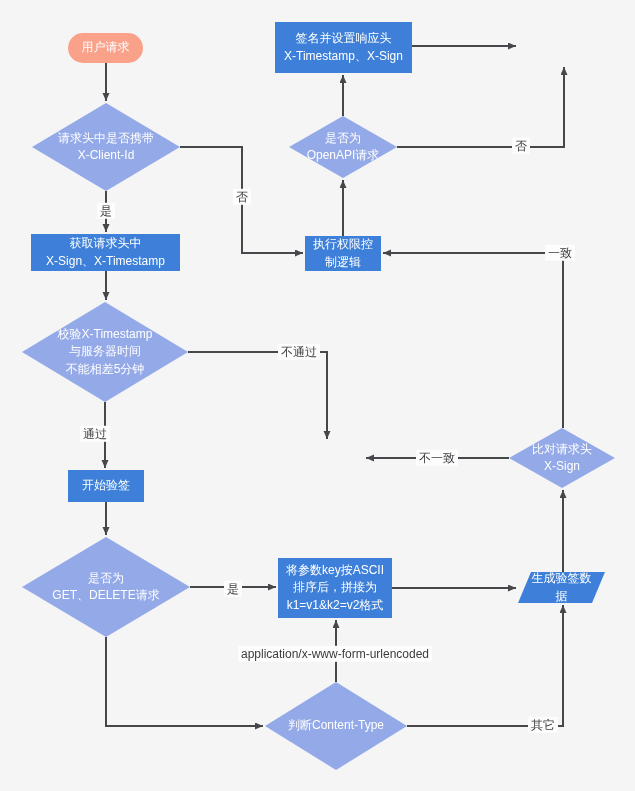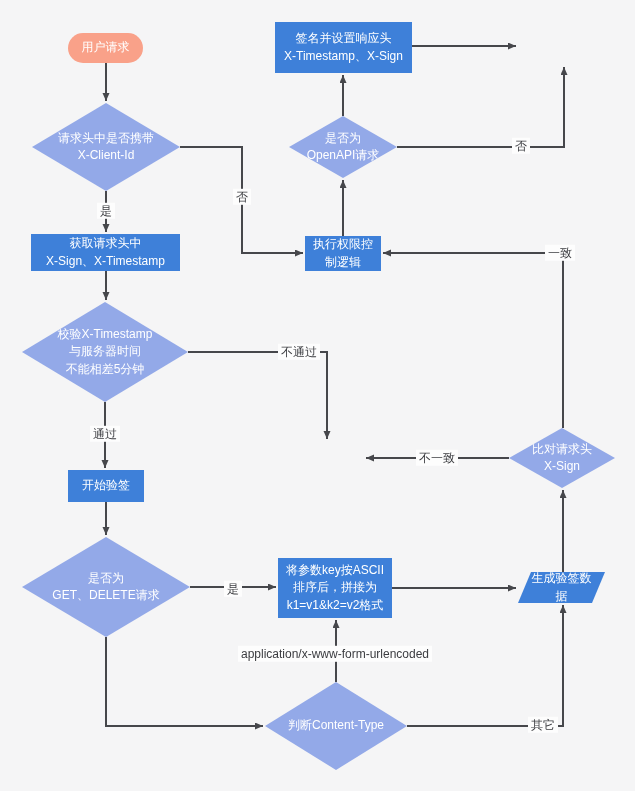--- a/index.html
+++ b/index.html
@@ -140,21 +140,21 @@
 
   <div class="node io" style="left:518px;top:572px;width:87px;height:31px">生成验签数
 据</div>
 
   <div class="node decision" style="left:265px;top:682px;width:142px;height:88px">判断Content-Type</div>
 
   <div class="edge-label" style="left:106px;top:211px">是</div>
 
   <div class="edge-label" style="left:242px;top:197px">否</div>
 
-  <div class="edge-label" style="left:105px;top:434px">通过</div>
+  <div class="edge-label" style="left:95px;top:434px">通过</div>
 
   <div class="edge-label" style="left:299px;top:352px">不通过</div>
 
   <div class="edge-label" style="left:233px;top:589px">是</div>
 
   <div class="edge-label" style="left:560px;top:253px">一致</div>
 
   <div class="edge-label" style="left:437px;top:458px">不一致</div>
 
   <div class="edge-label" style="left:521px;top:146px">否</div>

